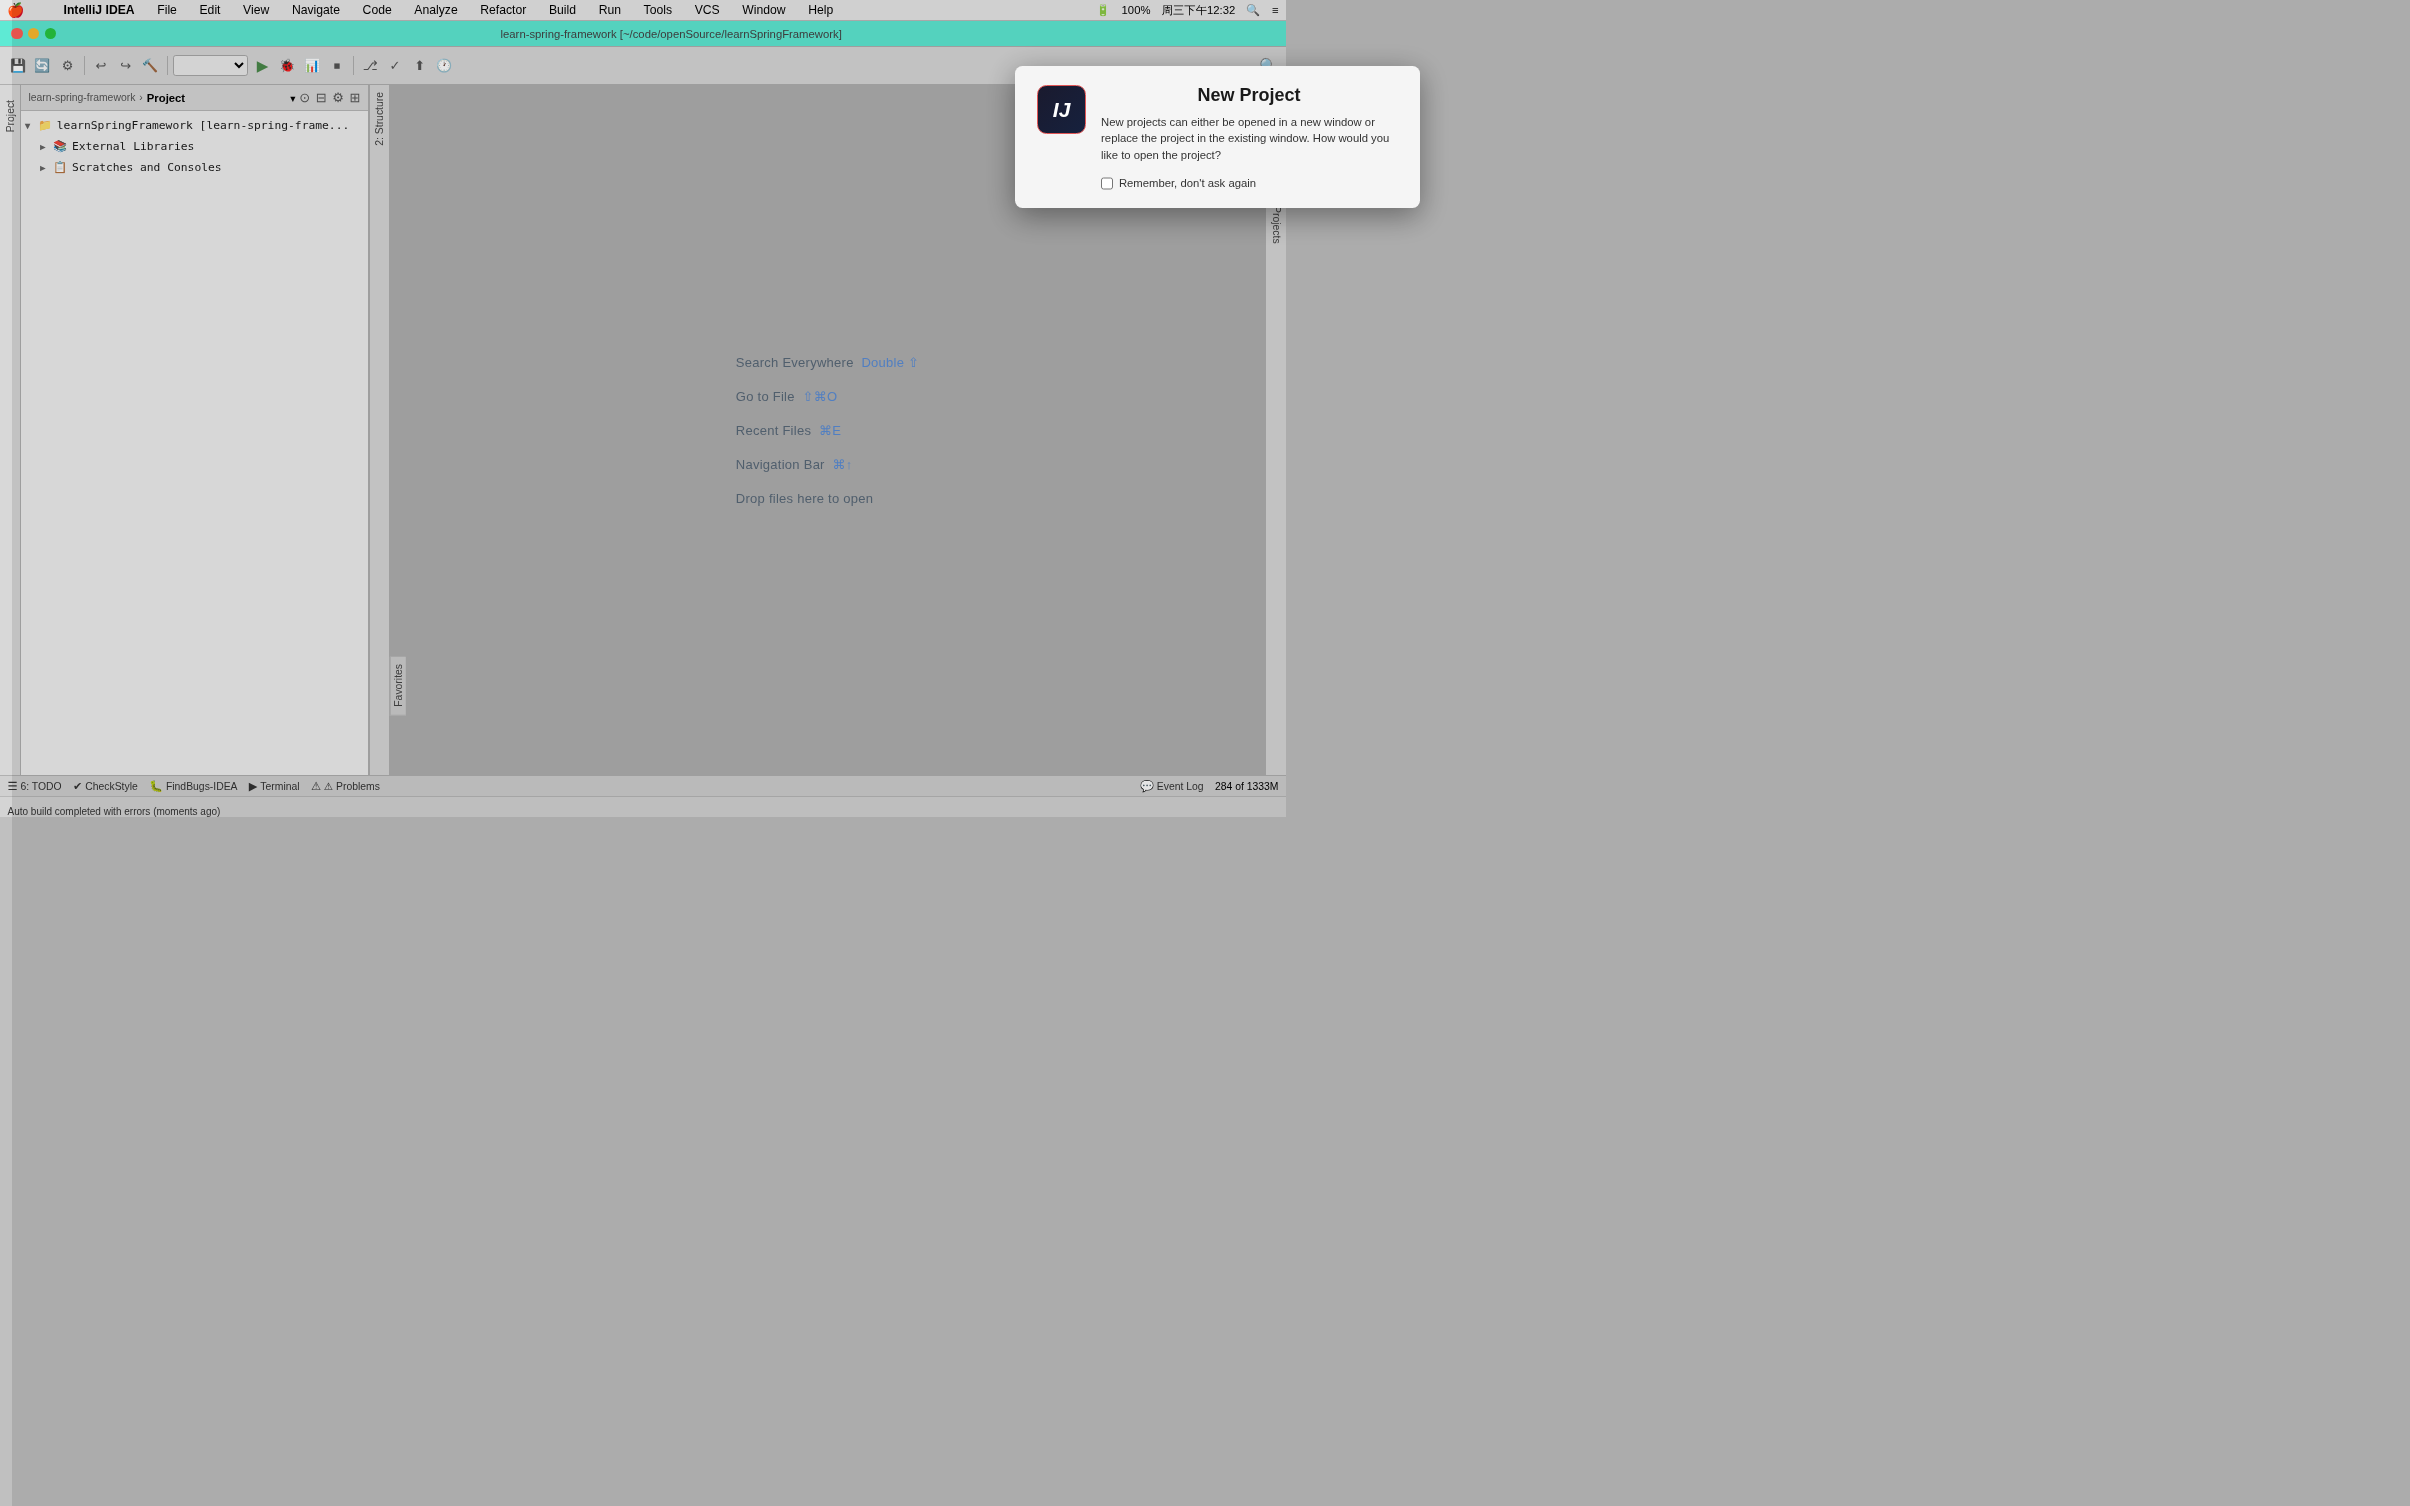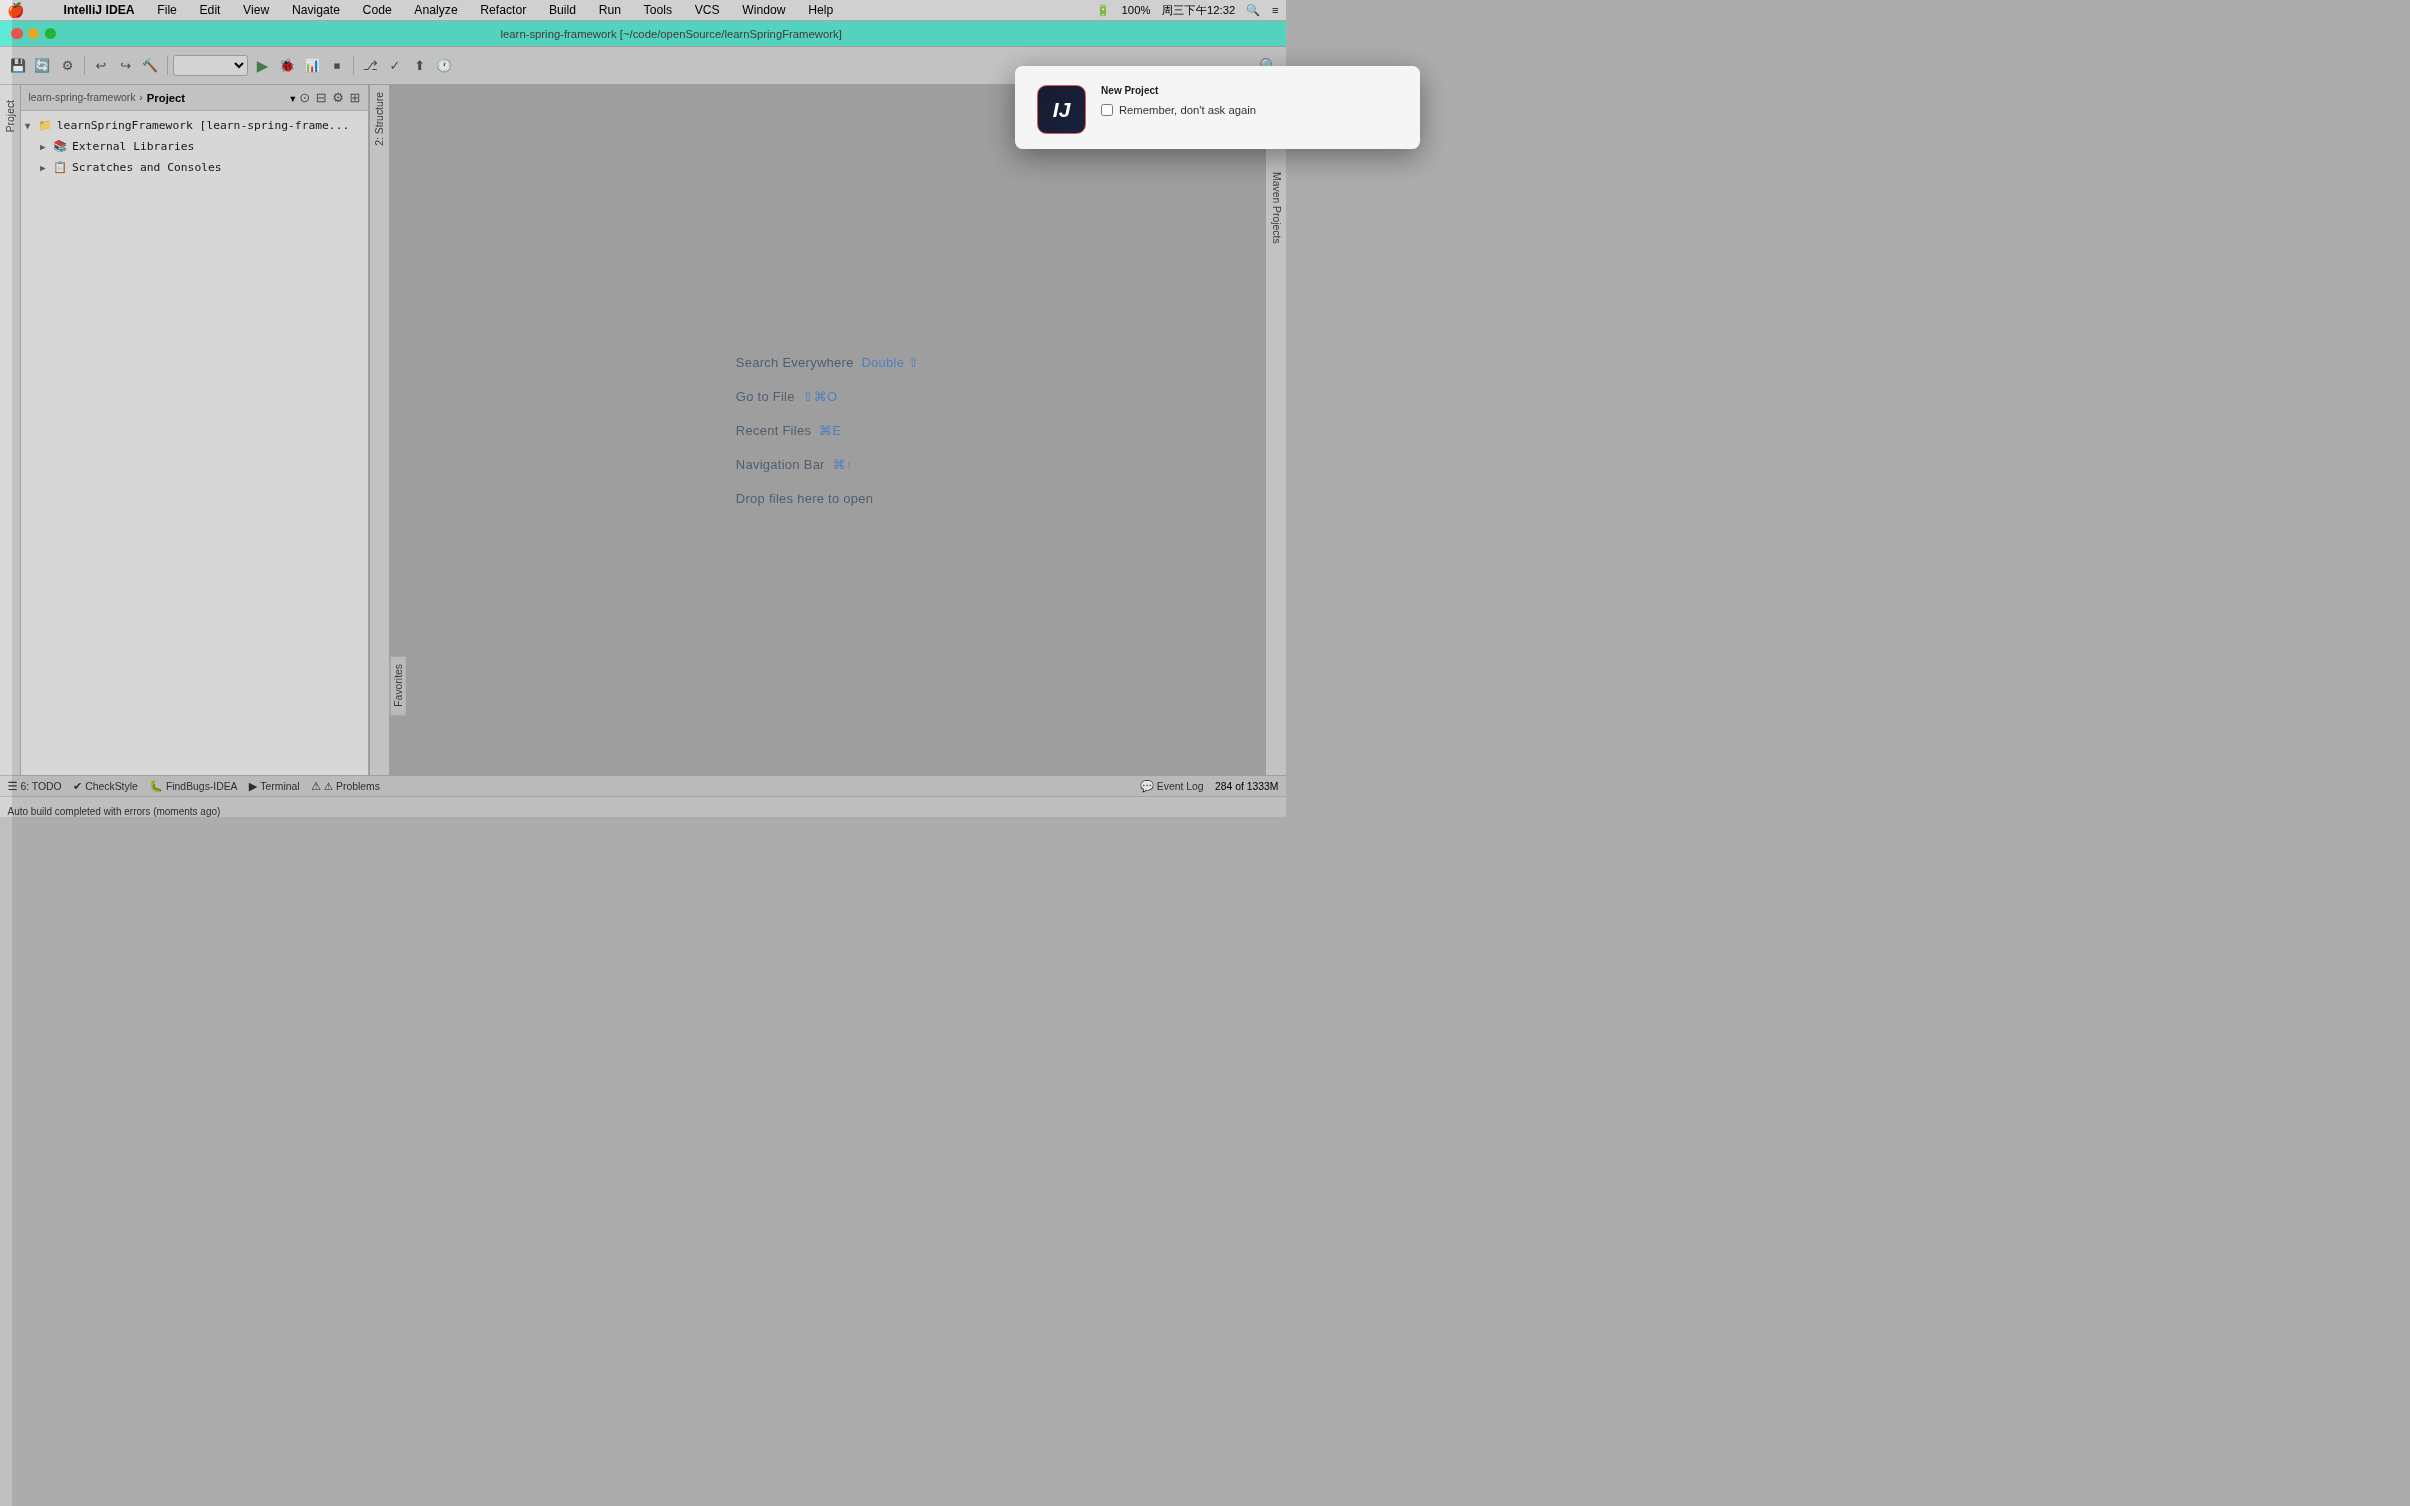--- a/index.html
+++ b/index.html
@@ -375,24 +375,25 @@
       font-weight: 900;
       font-style: italic;
       border: 1.9px solid #e05555;
     }
 
     .dialog-content {
       flex: 1;
     }
 
     .dialog-title {
-      font-size: 10px;
+      font-size: 18px;
       font-weight: 700;
       color: #1a1a1a;
       margin-bottom: 7.5px;
+      text-align: center;
     }
 
     .dialog-message {
       font-size: 11.3px;
       color: #333;
       line-height: 1.5;
       margin-bottom: 13px;
     }
 
     .dialog-checkbox-row {
@@ -616,20 +617,21 @@
 <div class="status-bar">
   <span>Auto build completed with errors (moments ago)</span>
 </div>
 
 <div class="modal-overlay">
   <div class="dialog">
     <div class="dialog-body">
       <div class="dialog-icon">IJ</div>
       <div class="dialog-content">
         <div class="dialog-title">New Project</div>
+        <div class="dialog-message">New projects can either be opened in a new window or replace the project in the existing window. How would you like to open the project?</div>
         <div class="dialog-checkbox-row">
           <input type="checkbox" class="dialog-checkbox" style="">
           <label class="dialog-checkbox-label">Remember, don't ask again</label>
         </div>
       </div>
     </div>
   </div>
 </div>
 
 

